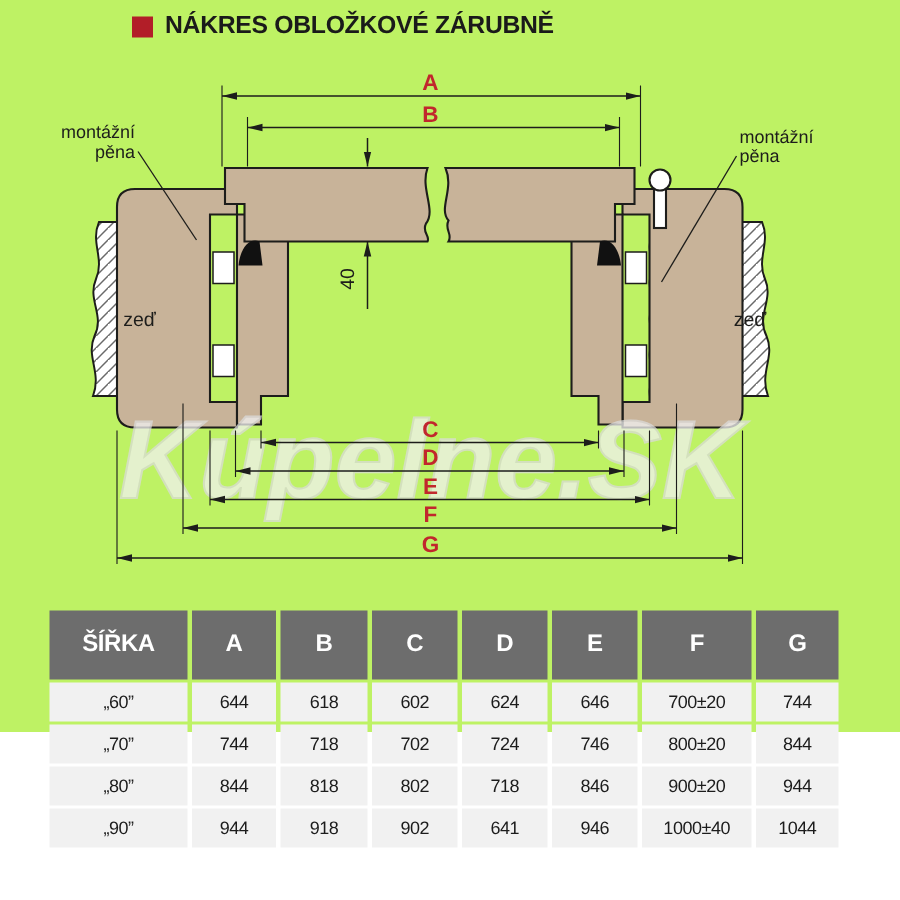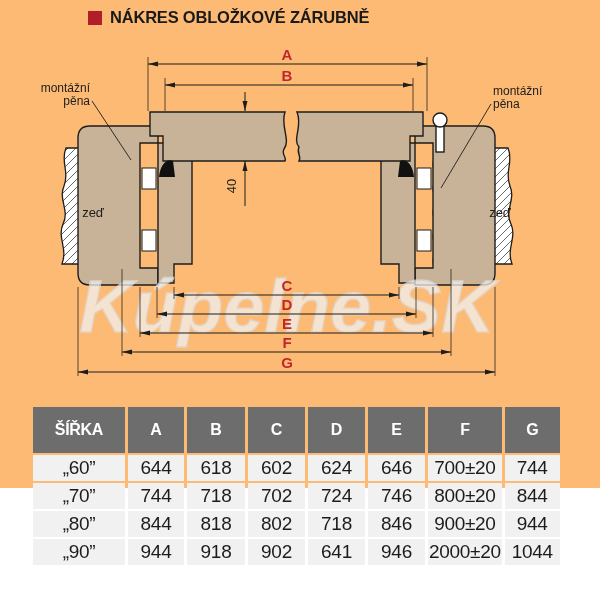--- a/index.html
+++ b/index.html
@@ -1,26 +1,26 @@
 <!DOCTYPE html>
 <html><head>
 <meta charset="utf-8">
 <style>
   html,body{margin:0;padding:0;width:600px;height:600px;background:#ffffff;overflow:hidden;
     font-family:"Liberation Sans","DejaVu Sans",sans-serif;}
-  .page{position:relative;width:600px;height:488px;background:#fdba74;}
+  .page{position:relative;width:600px;height:488px;background:#bef264;}
   .titlebar{position:absolute;top:8px;left:88px;display:flex;align-items:center;gap:8px;}
   .title-bullet{width:14px;height:14px;background:#b21e28;flex:0 0 auto;}
   .title-text{font-size:16.5px;font-weight:700;color:#1a1a1a;letter-spacing:-0.2px;white-space:nowrap;}
   svg.diagram{position:absolute;top:40px;left:0;}
   table.dims{position:absolute;top:405px;left:30px;border-collapse:separate;border-spacing:3px 2px;
     table-layout:fixed;}
   table.dims th{background:#6d6d6d;color:#ffffff;font-size:16px;font-weight:700;height:44px;
     text-align:center;vertical-align:middle;letter-spacing:-0.3px;margin-top:48px;}
-  table.dims td{background:#f1f1f1;color:#1c1c1c;font-size:19px;height:24px;text-align:center;
+  table.dims td{background:#f1f1f1;color:#1c1c1c;font-size:12px;height:24px;text-align:center;
     vertical-align:middle;letter-spacing:-0.3px;}
 </style>
 </head>
 <body>
 
 <div class="page">
 
   <div class="titlebar">
     <span class="title-bullet"></span>
     <span class="title-text">NÁKRES OBLOŽKOVÉ ZÁRUBNĚ</span>
@@ -197,18 +197,18 @@
         <td>900±20</td>
         <td>944</td>
       </tr>
       <tr>
         <td>„90”</td>
         <td>944</td>
         <td>918</td>
         <td>902</td>
         <td>641</td>
         <td>946</td>
-        <td>2000±20</td>
+        <td>1000±40</td>
         <td>1044</td>
       </tr>
     </tbody>
   </table>
 </div>
 
 </body></html>

